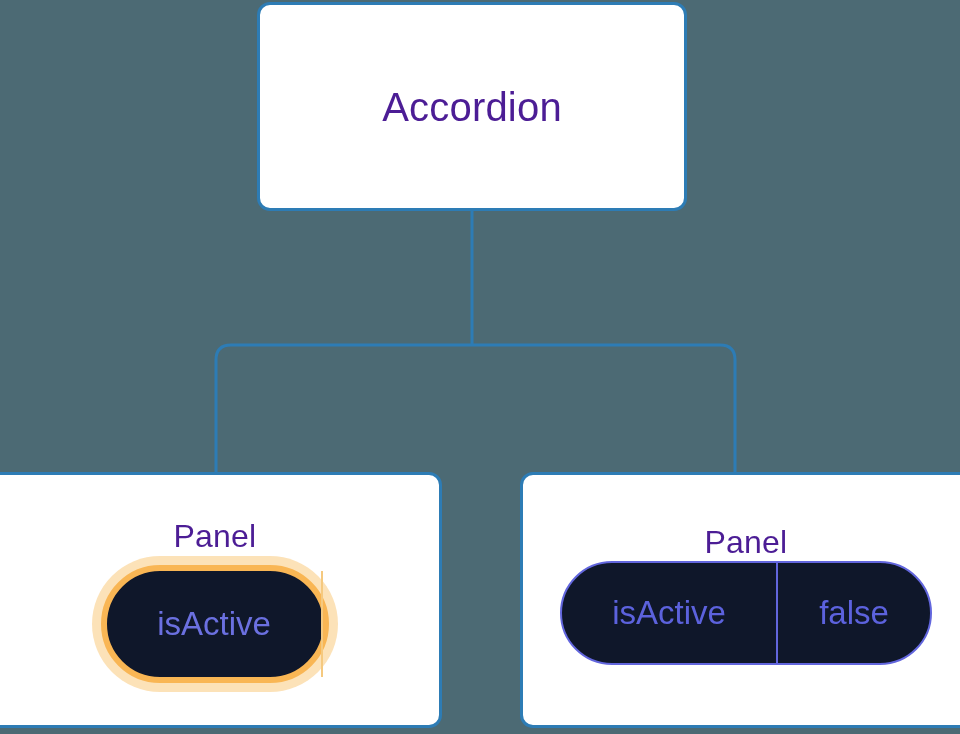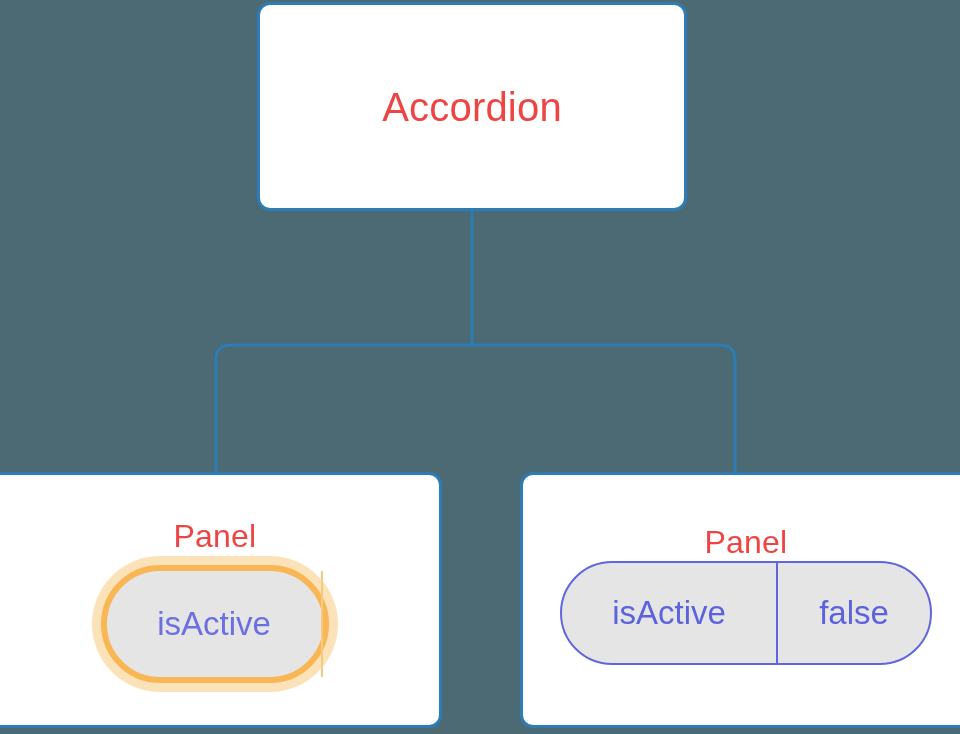--- a/index.html
+++ b/index.html
@@ -38,21 +38,21 @@
   
   .node {
     position: absolute;
     background: #ffffff;
     border: 3px solid #2d7cb5;
     border-radius: 13px;
     z-index: 2;
   }
 
   .node-title {
-    color: #ef4444;
+    color: #4c1d95;
     font-weight: 400;
     white-space: nowrap;
     letter-spacing: 0.2px;
   }
 
   
   #node-accordion {
     left: 257px;
     top: 2px;
     width: 430px;
@@ -100,21 +100,21 @@
     align-items: stretch;
     background: #ffffff;
     border-radius: 999px;
     overflow: visible;
   }
 
   .prop-pill .pill-inner {
     display: flex;
     align-items: stretch;
     border-radius: 999px;
-    background: #e5e5e5;
+    background: #0f172a;
   }
 
   .prop-cell {
     display: flex;
     align-items: center;
     justify-content: center;
     white-space: nowrap;
     color: #5c62dd;
   }
 

